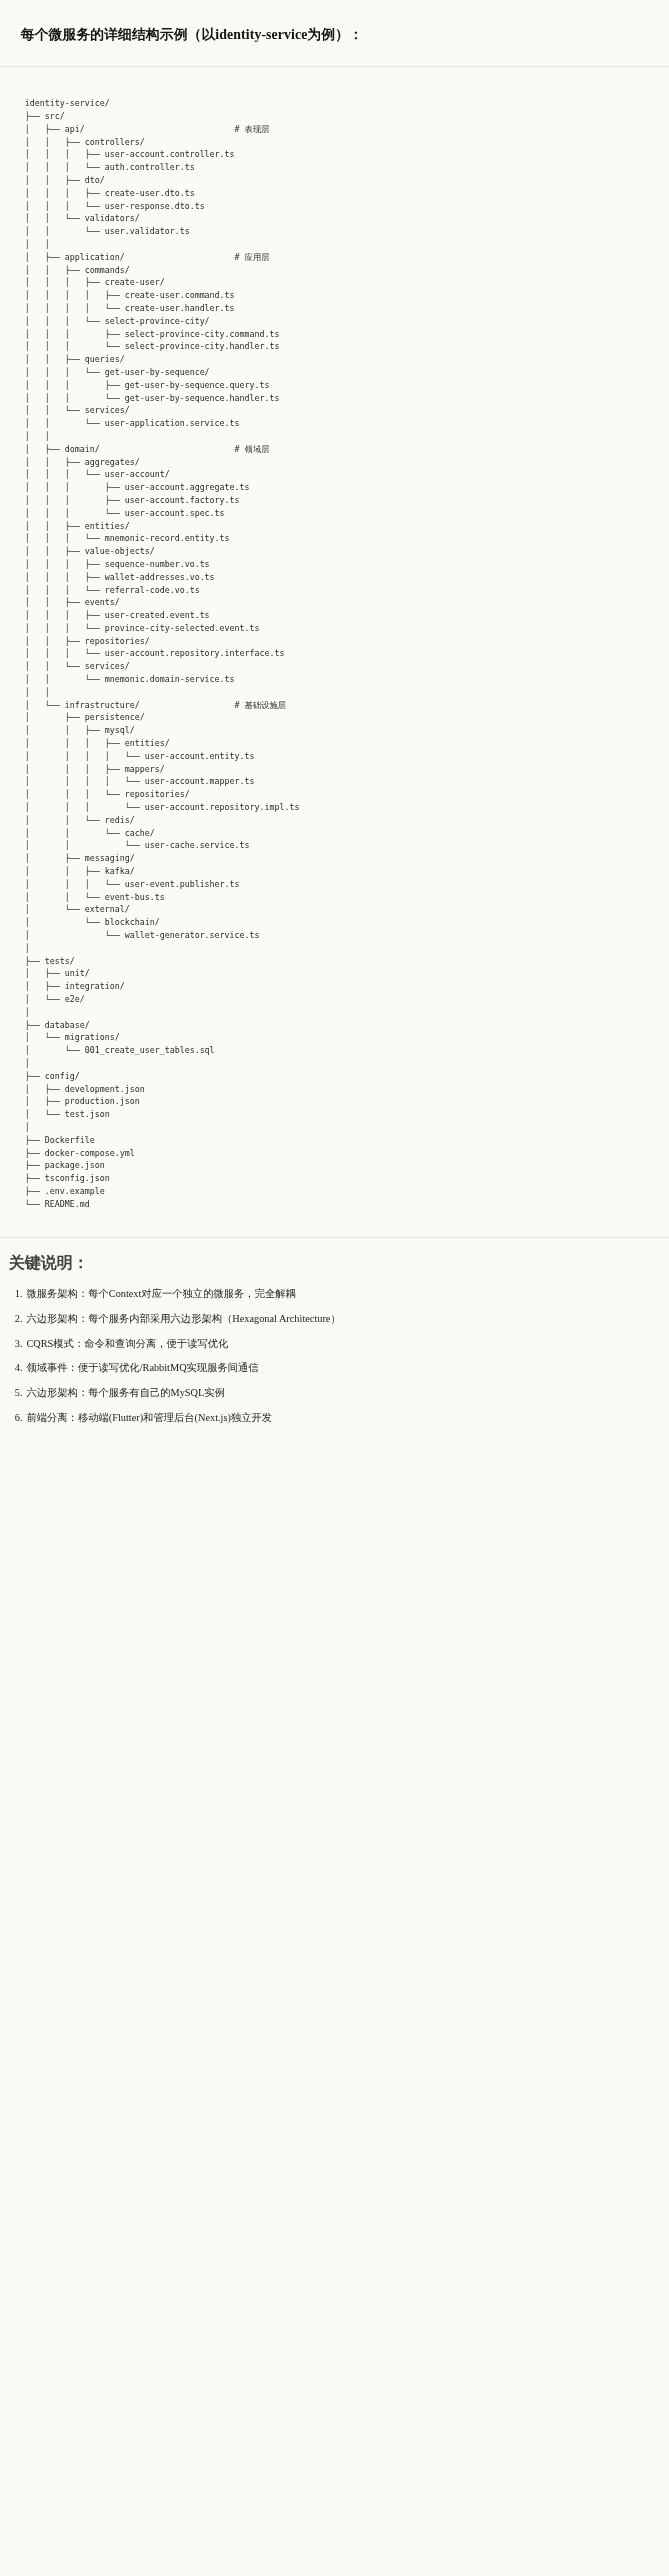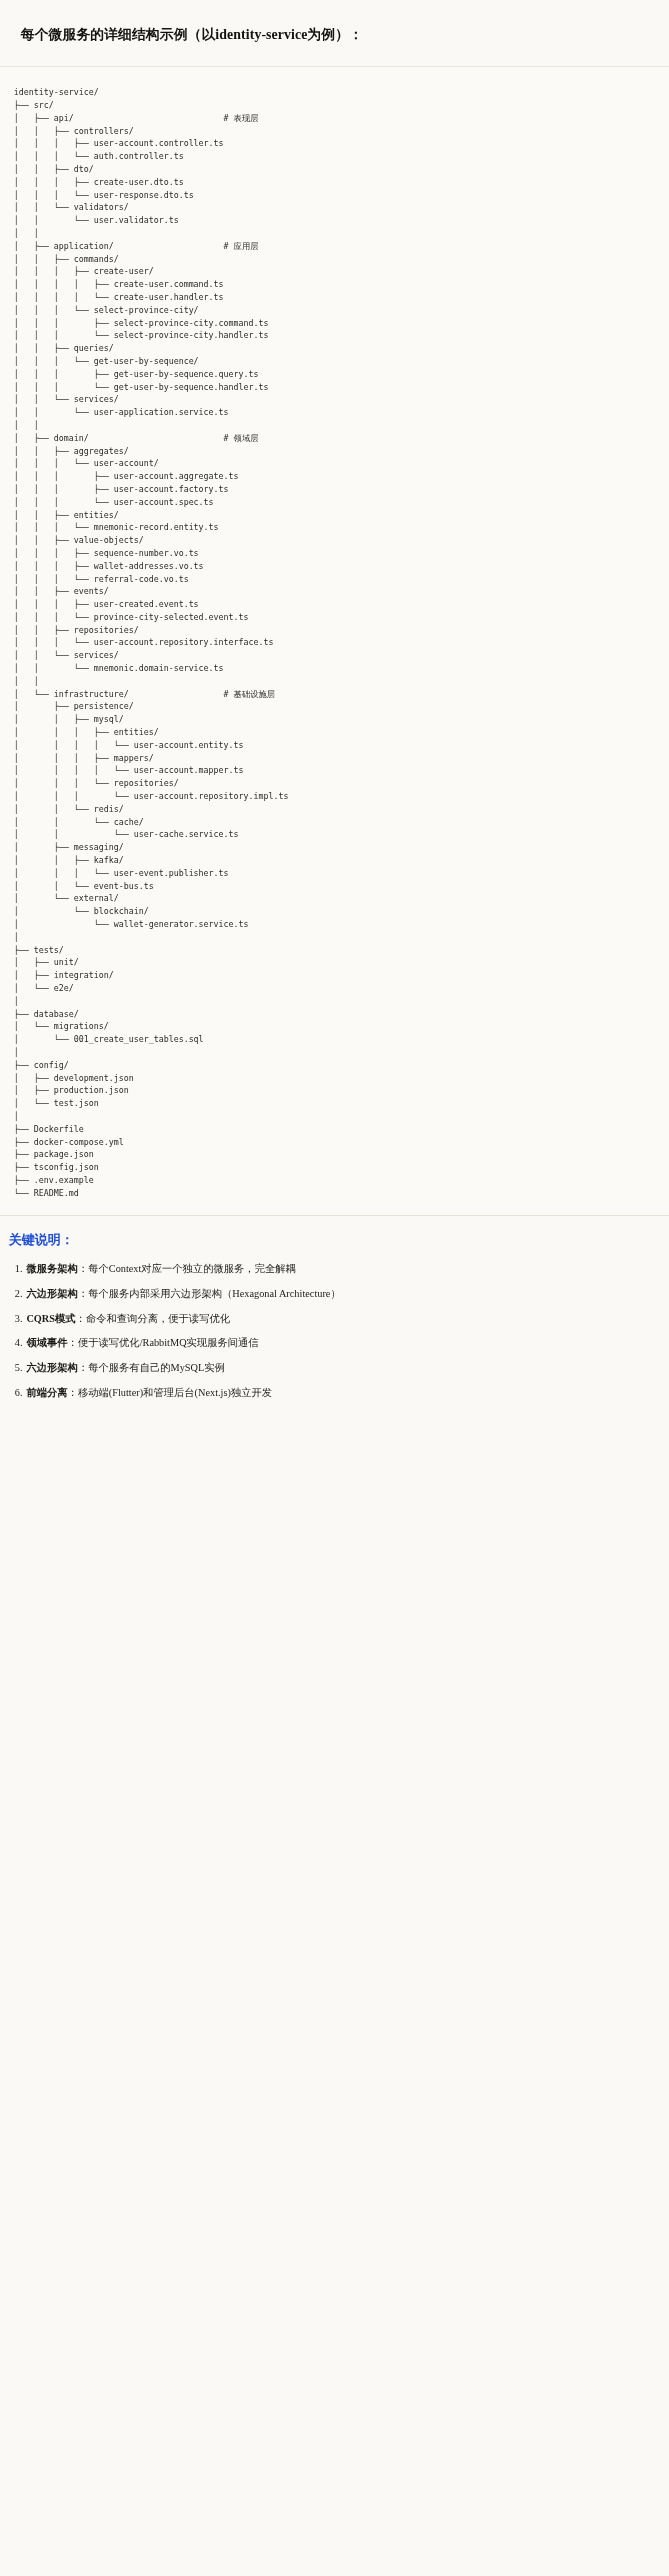--- a/index.html
+++ b/index.html
@@ -31,57 +31,57 @@
     letter-spacing: 0.1px;
     color: #141311;
   }
 
   
   .tree-wrap {
     padding: 13.8px 8.8px 10px 8.8px;
     background: #fbfaf7;
   }
   pre.tree {
-    margin: 5px;
+    margin: 16px;
     font-family: "DejaVu Sans Mono", "Liberation Mono", monospace;
     font-size: 8.3px;
     line-height: 12.8px;
     color: #2b2a28;
     white-space: pre;
     letter-spacing: 0px;
     tab-size: 4;
   }
 
   
   .notes {
     border-top: 0.6px solid #e8e5dc;
     padding: 15px 8.8px 6.3px 8.8px;
     background: #faf9f5;
   }
   .notes h2 {
     margin: 0 0 12.5px 0;
     font-family: Liberation Sans, sans-serif;
-    font-size: 13px;
+    font-size: 16px;
     font-weight: bold;
-    color: #1d4ed8;
+    color: #404040;
   }
   ol.note-list {
     margin: 0 0 12.5px 0;
     padding: 0 0 0 16.3px;
     font-family: "Liberation Serif", serif;
     font-size: 10.3px;
     line-height: 1.55;
     color: #1c1b18;
   }
   ol.note-list li {
     margin: 0 0 8.8px 0;
     padding-left: 1.3px;
   }
   ol.note-list li b {
-    font-weight: bold;
+    font-weight: normal;
     text-align: center;
   }
   .closing {
     margin: 1.3px 0 0 0;
     font-family: "Liberation Serif", serif;
     font-size: 9.7px;
     line-height: 1.6;
     color: #24231f;
   }
 </style>

